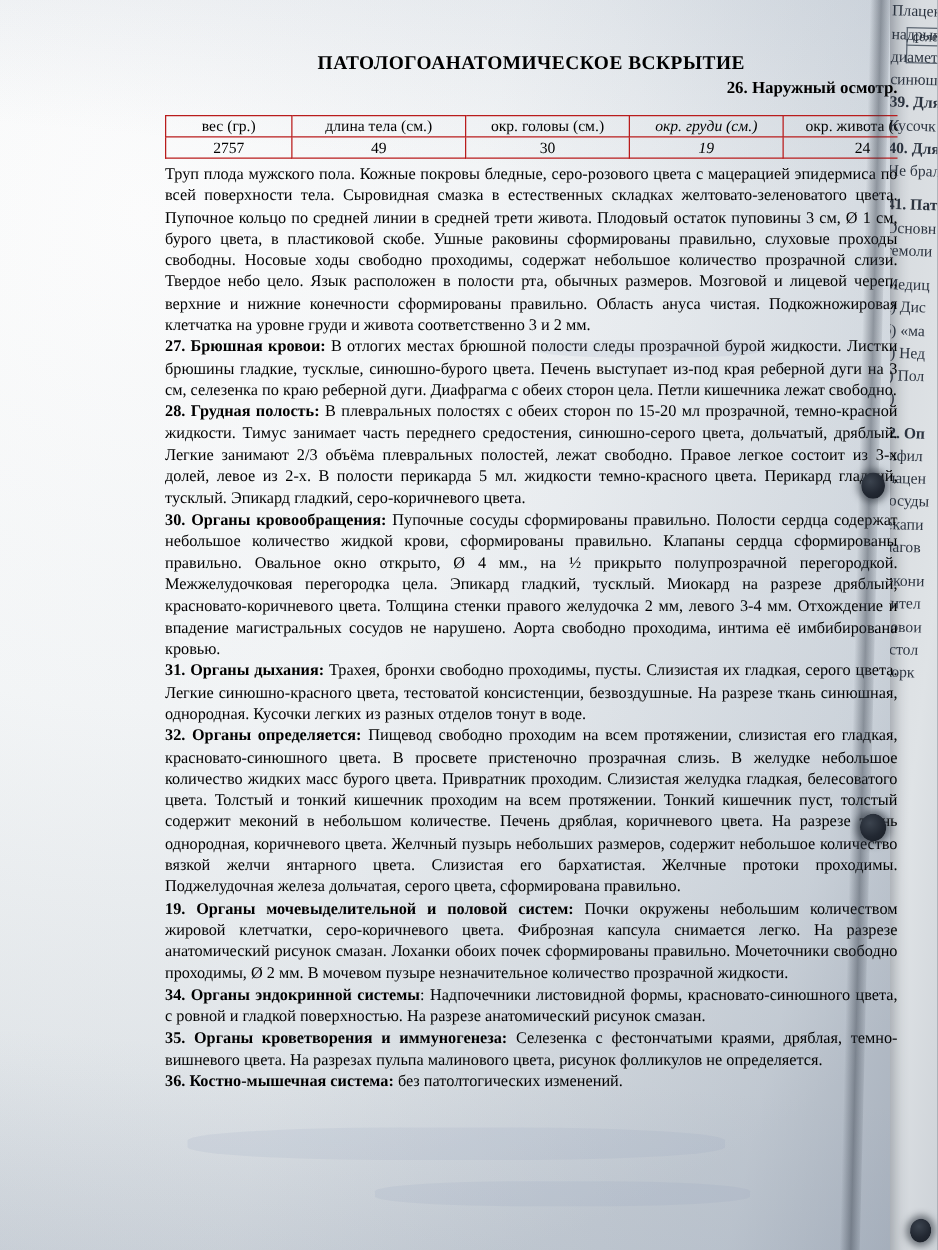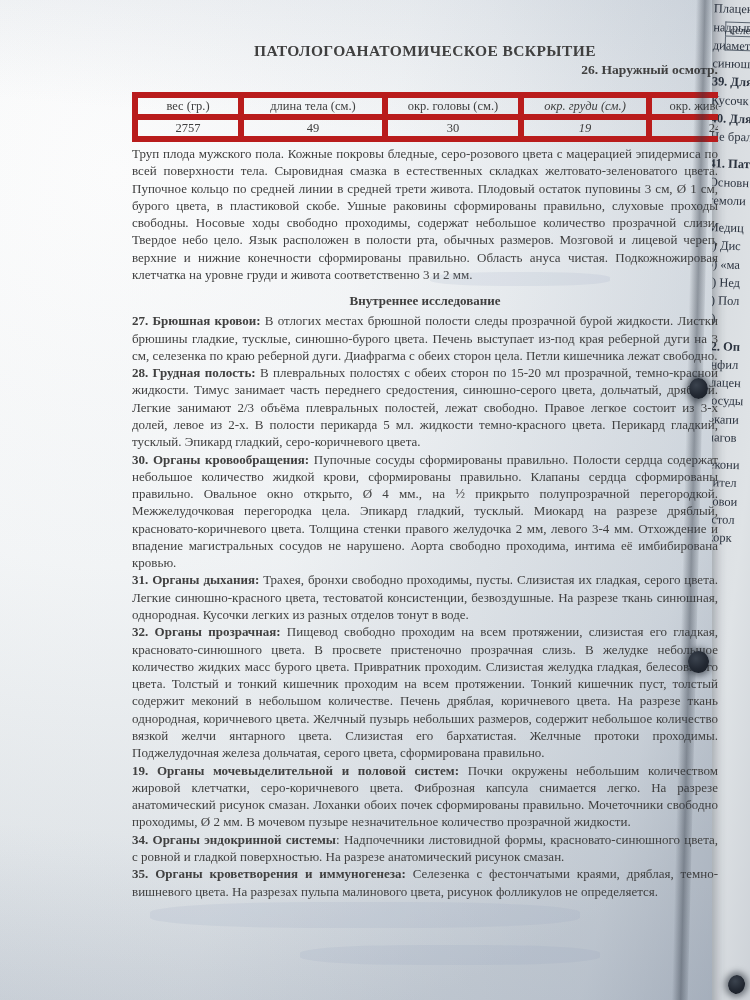--- a/index.html
+++ b/index.html
@@ -86,21 +86,21 @@
                       rgba(120,138,162,.22) 86%, rgba(96,112,136,.36) 100%),
       linear-gradient(185deg, rgba(160,172,190,.18) 0%, rgba(255,255,255,0) 16%,
                       rgba(255,255,255,0) 82%, rgba(150,163,182,.20) 100%);
   }
 
   .sheet-content {
     position: absolute;
     left: 132px;
     top: 42px;
     width: 586px;
-    color: #404040;
+    color: #000000;
   }
 
   
   .doc-title {
     text-align: center;
     font-weight: bold;
     font-size: 15.5px;
     letter-spacing: .4px;
     margin: 0 0 2px 0;
   }
@@ -119,21 +119,21 @@
 
   
   .meas-table {
     border-collapse: collapse;
     width: 596px;
     margin: 0 0 3px 0;
     font-size: 12.5px;
     table-layout: fixed;
   }
   .meas-table td {
-    border: 6px solid #b91c1c;
+    border: 1px solid #b91c1c;
     text-align: center;
     height: 16px;
     padding: 0 2px;
     white-space: nowrap;
   }
   .meas-table .c0 { width: 96px; }
   .meas-table .c1 { width: 134px; text-align: center; }
   .meas-table .c2 { width: 126px; margin-top: 45px; }
   .meas-table .c3 { width: 118px; font-style: italic; }
   .meas-table .c4 { width: 122px; }
@@ -268,21 +268,20 @@
           <td class="c1">49</td>
           <td class="c2">30</td>
           <td class="c3">19</td>
           <td class="c4">24</td>
         </tr>
       </tbody>
         </table>
 
       <p class="para">Труп плода мужского пола. Кожные покровы бледные, серо-розового цвета с мацерацией эпидермиса по всей поверхности тела. Сыровидная смазка в естественных складках желтовато-зеленоватого цвета. Пупочное кольцо по средней линии в средней трети живота. Плодовый остаток пуповины 3 см, Ø 1 см, бурого цвета, в пластиковой скобе. Ушные раковины сформированы правильно, слуховые проходы свободны. Носовые ходы свободно проходимы, содержат небольшое количество прозрачной слизи. Твердое небо цело. Язык расположен в полости рта, обычных размеров. Мозговой и лицевой череп, верхние и нижние конечности сформированы правильно. Область ануса чистая. Подкожножировая клетчатка на уровне груди и живота соответственно 3 и 2 мм.</p>
 
-      <div class="section-title">Внутреннее исследование</div>
 
       <p class="para">
         <b>27.</b>
         <b>Брюшная кровои:</b>
         <span>В отлогих местах брюшной полости следы прозрачной бурой жидкости. Листки брюшины гладкие, тусклые, синюшно-бурого цвета. Печень выступает из-под края реберной дуги на 3 см, селезенка по краю реберной дуги. Диафрагма с обеих сторон цела. Петли кишечника лежат свободно.</span>
       </p>
 
       <p class="para">
         <b>28.</b>
         <b>Грудная полость:</b>
@@ -296,21 +295,21 @@
       </p>
 
       <p class="para">
         <b>31.</b>
         <b>Органы дыхания:</b>
         <span>Трахея, бронхи свободно проходимы, пусты. Слизистая их гладкая, серого цвета. Легкие синюшно-красного цвета, тестоватой консистенции, безвоздушные. На разрезе ткань синюшная, однородная. Кусочки легких из разных отделов тонут в воде.</span>
       </p>
 
       <p class="para">
         <b>32.</b>
-        <b>Органы прозрачная:</b>
+        <b>Органы определяется:</b>
         <span>Пищевод свободно проходим на всем протяжении, слизистая его гладкая, красновато-синюшного цвета. В просвете пристеночно прозрачная слизь. В желудке небольшое количество жидких масс бурого цвета. Привратник проходим. Слизистая желудка гладкая, белесоватого цвета. Толстый и тонкий кишечник проходим на всем протяжении. Тонкий кишечник пуст, толстый содержит меконий в небольшом количестве. Печень дряблая, коричневого цвета. На разрезе ткань однородная, коричневого цвета. Желчный пузырь небольших размеров, содержит небольшое количество вязкой желчи янтарного цвета. Слизистая его бархатистая. Желчные протоки проходимы. Поджелудочная железа дольчатая, серого цвета, сформирована правильно.</span>
       </p>
 
       <p class="para">
         <b>19.</b>
         <b>Органы мочевыделительной и половой систем:</b>
         <span>Почки окружены небольшим количеством жировой клетчатки, серо-коричневого цвета. Фиброзная капсула снимается легко. На разрезе анатомический рисунок смазан. Лоханки обоих почек сформированы правильно. Мочеточники свободно проходимы, Ø 2 мм. В мочевом пузыре незначительное количество прозрачной жидкости.</span>
       </p>
 
       <p class="para">
@@ -318,20 +317,25 @@
         <b>Органы эндокринной системы</b><span>:</span>
         <span>Надпочечники листовидной формы, красновато-синюшного цвета, с ровной и гладкой поверхностью. На разрезе анатомический рисунок смазан.</span>
       </p>
 
       <p class="para">
         <b>35.</b>
         <b>Органы кроветворения и иммуногенеза:</b>
         <span>Селезенка с фестончатыми краями, дряблая, темно- вишневого цвета. На разрезах пульпа малинового цвета, рисунок фолликулов не определяется.</span>
       </p>
 
+      <p class="para">
+        <b>36.</b>
+        <b>Костно-мышечная система:</b>
+        <span>без патолтогических изменений.</span>
+      </p>
 
     </div>
   </div>
 
   <div class="crease"></div>
   <div class="blob blob-1"></div>
   <div class="blob blob-2"></div>
   <div class="blob blob-3"></div>
 
   <div class="streak streak-a"></div>

